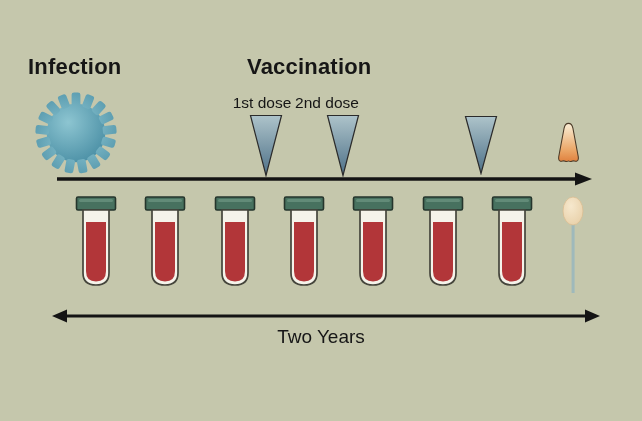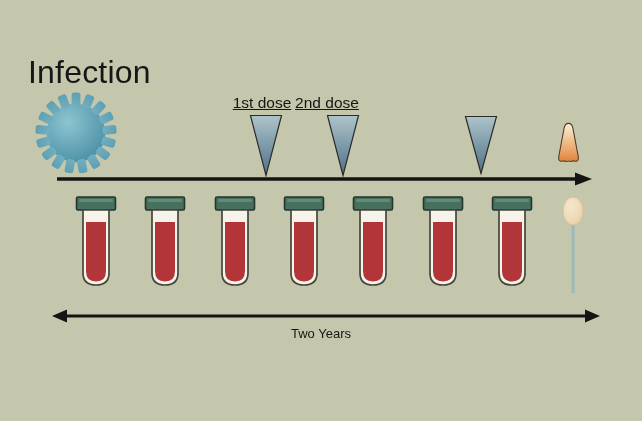--- a/index.html
+++ b/index.html
@@ -13,38 +13,37 @@
     background:#fff;
   }
   .canvas{
     position:relative;
     width:642px;height:421px;
     background:var(--bg);
     overflow:hidden;
   }
   .heading{
     position:absolute;
-    font-size:32px;
-    font-weight:normal;
+    font-size:22px;
+    font-weight:bold;
     color:var(--text);
     letter-spacing:.2px;
     white-space:nowrap;
   }
   .h-infection{left:28px;top:54px}
   .h-vaccination{left:247px;top:54px}
   .h-booster{left:461px;top:54px}
 
   .dose-label{
     position:absolute;
     top:94px;
     transform:translateX(-50%);
     font-size:15.5px;
     color:var(--text);
     white-space:nowrap;
-    text-decoration:underline;
   }
   .dl-1{left:262px}
   .dl-2{left:327px}
 
   .virus{position:absolute;left:32px;top:89px}
 
   .tri{position:absolute}
   .tri-1{left:249px;top:114px}
   .tri-2{left:326px;top:114px}
   .tri-3{left:464px;top:115px}
@@ -64,21 +63,21 @@
 
   .swab{position:absolute;left:560px;top:192px}
 
   .span-arrow{position:absolute;left:45px;top:307px}
 
   .duration{
     position:absolute;
     left:0;top:326px;
     width:642px;
     text-align:center;
-    font-size:13px;
+    font-size:19px;
     color:var(--text);
   }
 </style>
 </head>
 <body>
 
 <div class="canvas">
 
   <svg width="0" height="0" style="position:absolute" aria-hidden="true">
     <defs>
@@ -102,20 +101,21 @@
       <g id="tube-sym">
         <rect x="2.5" y="9" width="39" height="13" rx="1.5" fill="#47715f" stroke="#25352c" stroke-width="1.6"></rect>
         <rect x="5" y="11" width="34" height="3" rx="1.5" fill="#6b9480" opacity="0.75"></rect>
         <path d="M9,22 L9,85 Q9,97 22,97 Q35,97 35,85 L35,22 Z" fill="#f5f3ea" stroke="#45453c" stroke-width="1.7"></path>
         <path d="M12,34 L12,83 Q12,93.5 22,93.5 Q32,93.5 32,83 L32,34 Z" fill="#b23639"></path>
       </g>
     </defs>
   </svg>
 
   <div class="heading h-infection">Infection</div>
+  <div class="heading h-vaccination">Vaccination</div>
 
   <svg class="virus" width="88" height="88" viewBox="0 0 90 90">
     <g fill="url(#virGrad)">
       <circle cx="45" cy="45" r="30"></circle>
       <rect x="40.5" y="3.5" width="9" height="14" rx="2.5"></rect>
       <rect x="40.5" y="3.5" width="9" height="14" rx="2.5" transform="rotate(21.2 45 45)"></rect>
       <rect x="40.5" y="3.5" width="9" height="14" rx="2.5" transform="rotate(42.4 45 45)"></rect>
       <rect x="40.5" y="3.5" width="9" height="14" rx="2.5" transform="rotate(63.5 45 45)"></rect>
       <rect x="40.5" y="3.5" width="9" height="14" rx="2.5" transform="rotate(84.7 45 45)"></rect>
       <rect x="40.5" y="3.5" width="9" height="14" rx="2.5" transform="rotate(105.9 45 45)"></rect>

